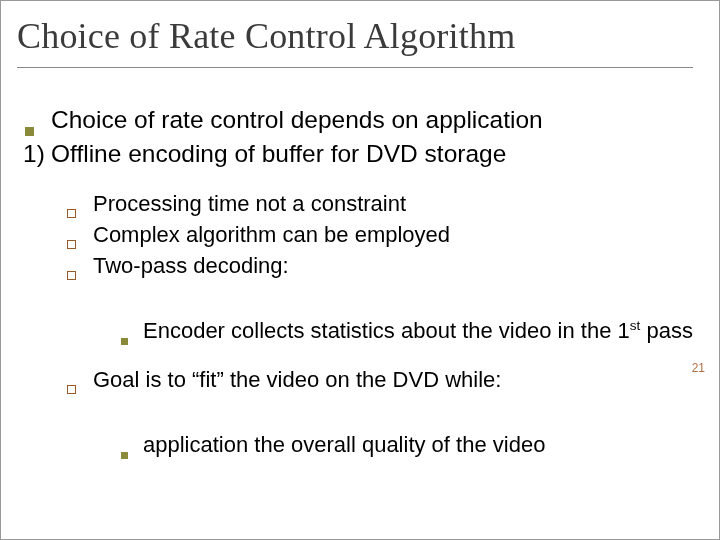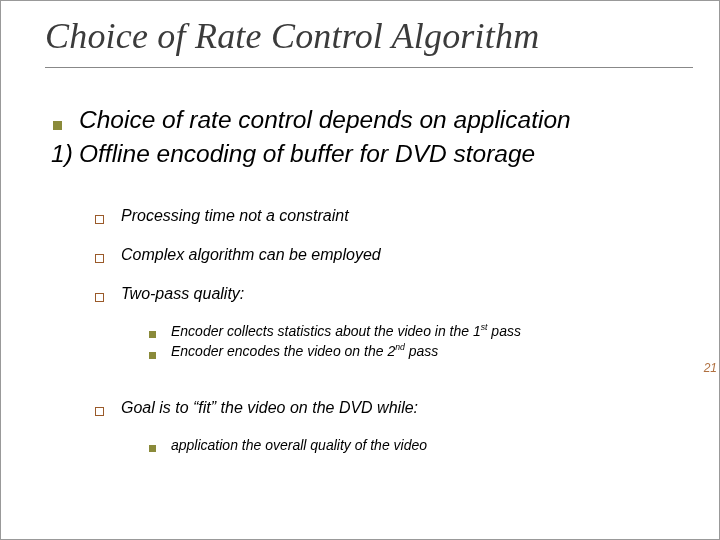--- a/index.html
+++ b/index.html
@@ -7,59 +7,58 @@
   body {
     background: #fff;
     font-family: Arial, Helvetica, sans-serif;
     color: #000;
     position: relative;
     border: 1px solid #999;
   }
   .slide {
     width: 720px;
     height: 384px;
-    padding: 14px 28px 0 44px;
+    padding: 14px 28px 0 16px;
     position: relative;
-    font-style: italic;
   }
   .title {
     font-family: Garamond, "Times New Roman", Georgia, serif;
     font-weight: 400;
     font-size: 36px;
     color: #3b3b3b;
     padding-bottom: 10px;
     border-bottom: 1px solid #888;
     margin-bottom: 36px;
     letter-spacing: 0.2px;
   }
   .content { font-size: 24.5px; line-height: 1.32; }
-  .row { display: flex; align-items: center; margin-bottom: 2px; }
+  .row { display: flex; align-items: flex-end; margin-bottom: 2px; }
   .bullet { flex: 0 0 auto; }
   .txt { flex: 1 1 auto; }
   
   .lvl1 { margin-left: 6px; }
   .lvl1 .bullet { width: 28px; padding-top: 11px; }
   .sq1 { width: 9px; height: 9px; background: #8a8a3a; display: block; margin-left: 2px; }
   
   .numline { margin-left: 6px; }
   .numline .bullet { width: 28px; font-size: 24.5px; }
   
-  .lvl2 { margin-left: 50px; font-size: 16px; margin-top: 18px; }
+  .lvl2 { margin-left: 50px; font-size: 22px; margin-top: 2px; }
   .lvl2 .bullet { width: 26px; padding-top: 8px; }
   .sq2 { width: 9px; height: 9px; border: 1.2px solid #9a5a2a; display: block; }
   
-  .lvl3 { margin-left: 104px; font-size: 14px; margin-top: 2px; }
+  .lvl3 { margin-left: 104px; font-size: 22px; margin-top: 20px; }
   .lvl3 .bullet { width: 22px; padding-top: 7px; }
   .sq3 { width: 7px; height: 7px; background: #8a8a3a; display: block; }
   .gap-s { height: 14px; }
   .gap-m { height: 16px; }
   sup { font-size: 0.62em; vertical-align: super; line-height: 0; }
   .pagenum {
     position: absolute;
-    right: 4px;
+    right: 16px;
     bottom: 10px;
     font-size: 12px;
     color: #b07040;
   }
 </style>
 </head>
 <body>
 
 <div class="slide">
   <h1 class="title">Choice of Rate Control Algorithm</h1>
@@ -89,36 +88,30 @@
     <div class="row lvl2">
       <span class="bullet">
           <span class="sq2"></span>
         </span>
       <span class="txt">Complex algorithm can be employed</span>
     </div>
     <div class="row lvl2">
       <span class="bullet">
           <span class="sq2"></span>
         </span>
-      <span class="txt">Two-pass quality:</span>
+      <span class="txt">Two-pass decoding:</span>
     </div>
 
     <div class="gap-s"></div>
 
     <div class="row lvl3">
       <span class="bullet">
           <span class="sq3"></span>
         </span>
       <span class="txt"><span>Encoder collects statistics about the video in the 1</span><sup>st</sup><span> pass</span></span>
-    </div>
-    <div class="row lvl3">
-      <span class="bullet">
-          <span class="sq3"></span>
-        </span>
-      <span class="txt"><span>Encoder encodes the video on the 2</span><sup>nd</sup><span> pass</span></span>
     </div>
 
     <div class="gap-m"></div>
 
     <div class="row lvl2">
       <span class="bullet">
           <span class="sq2"></span>
         </span>
       <span class="txt">Goal is to “fit” the video on the DVD while:</span>
     </div>

